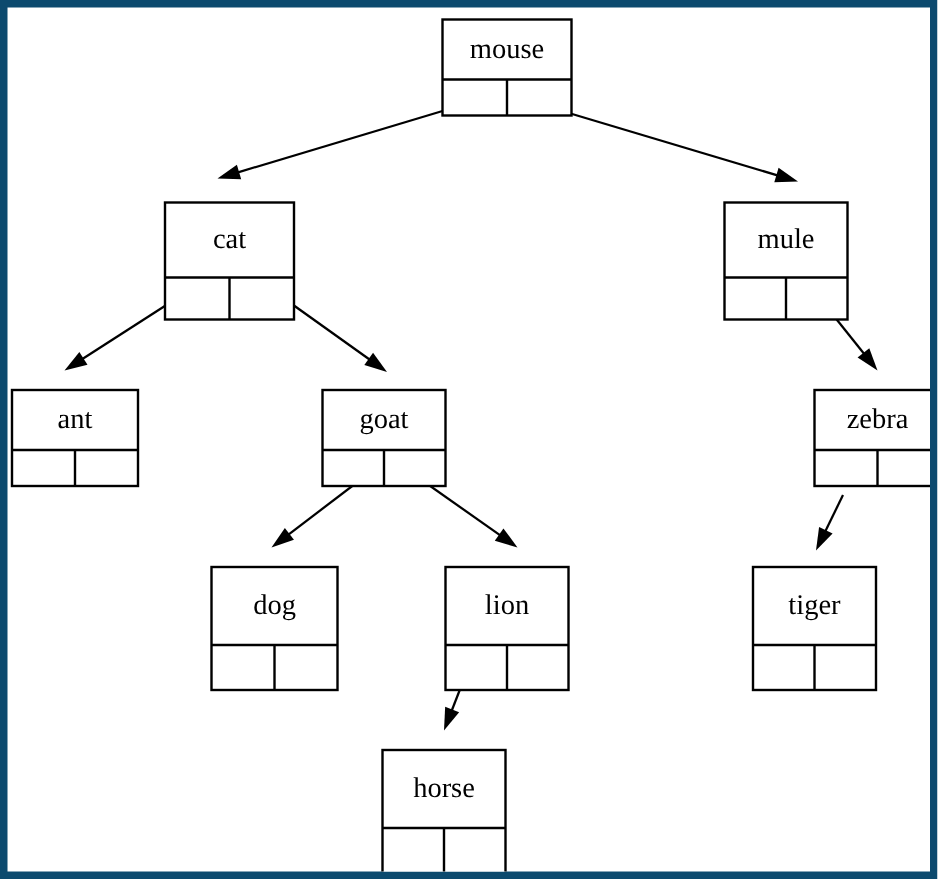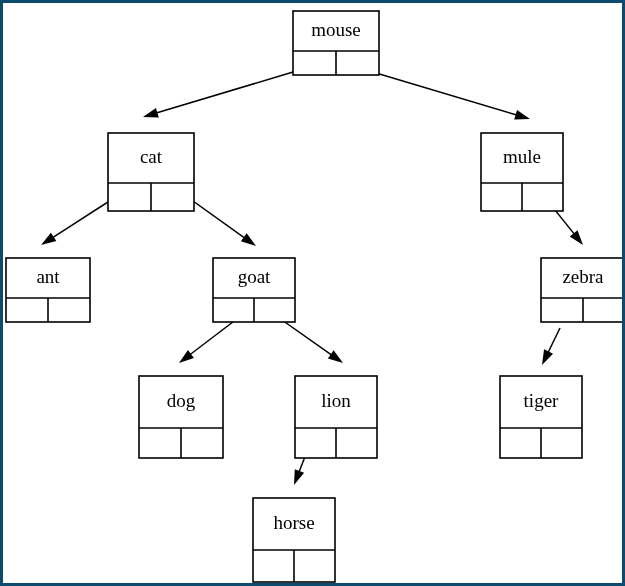--- a/index.html
+++ b/index.html
@@ -8,21 +8,21 @@
     background: #ffffff;
   }
   body {
     font-family: "Liberation Serif", "DejaVu Serif", serif;
   }
   #canvas {
     position: relative;
     width: 625px;
     height: 586px;
     background: #ffffff;
-    border: 3px solid #0c4a6e;
+    border: 5px solid #0c4a6e;
     box-sizing: border-box;
     overflow: hidden;
   }
   #tree-svg {
     position: absolute;
     left: 0;
     top: 0;
     width: 625px;
     height: 586px;
     display: block;

